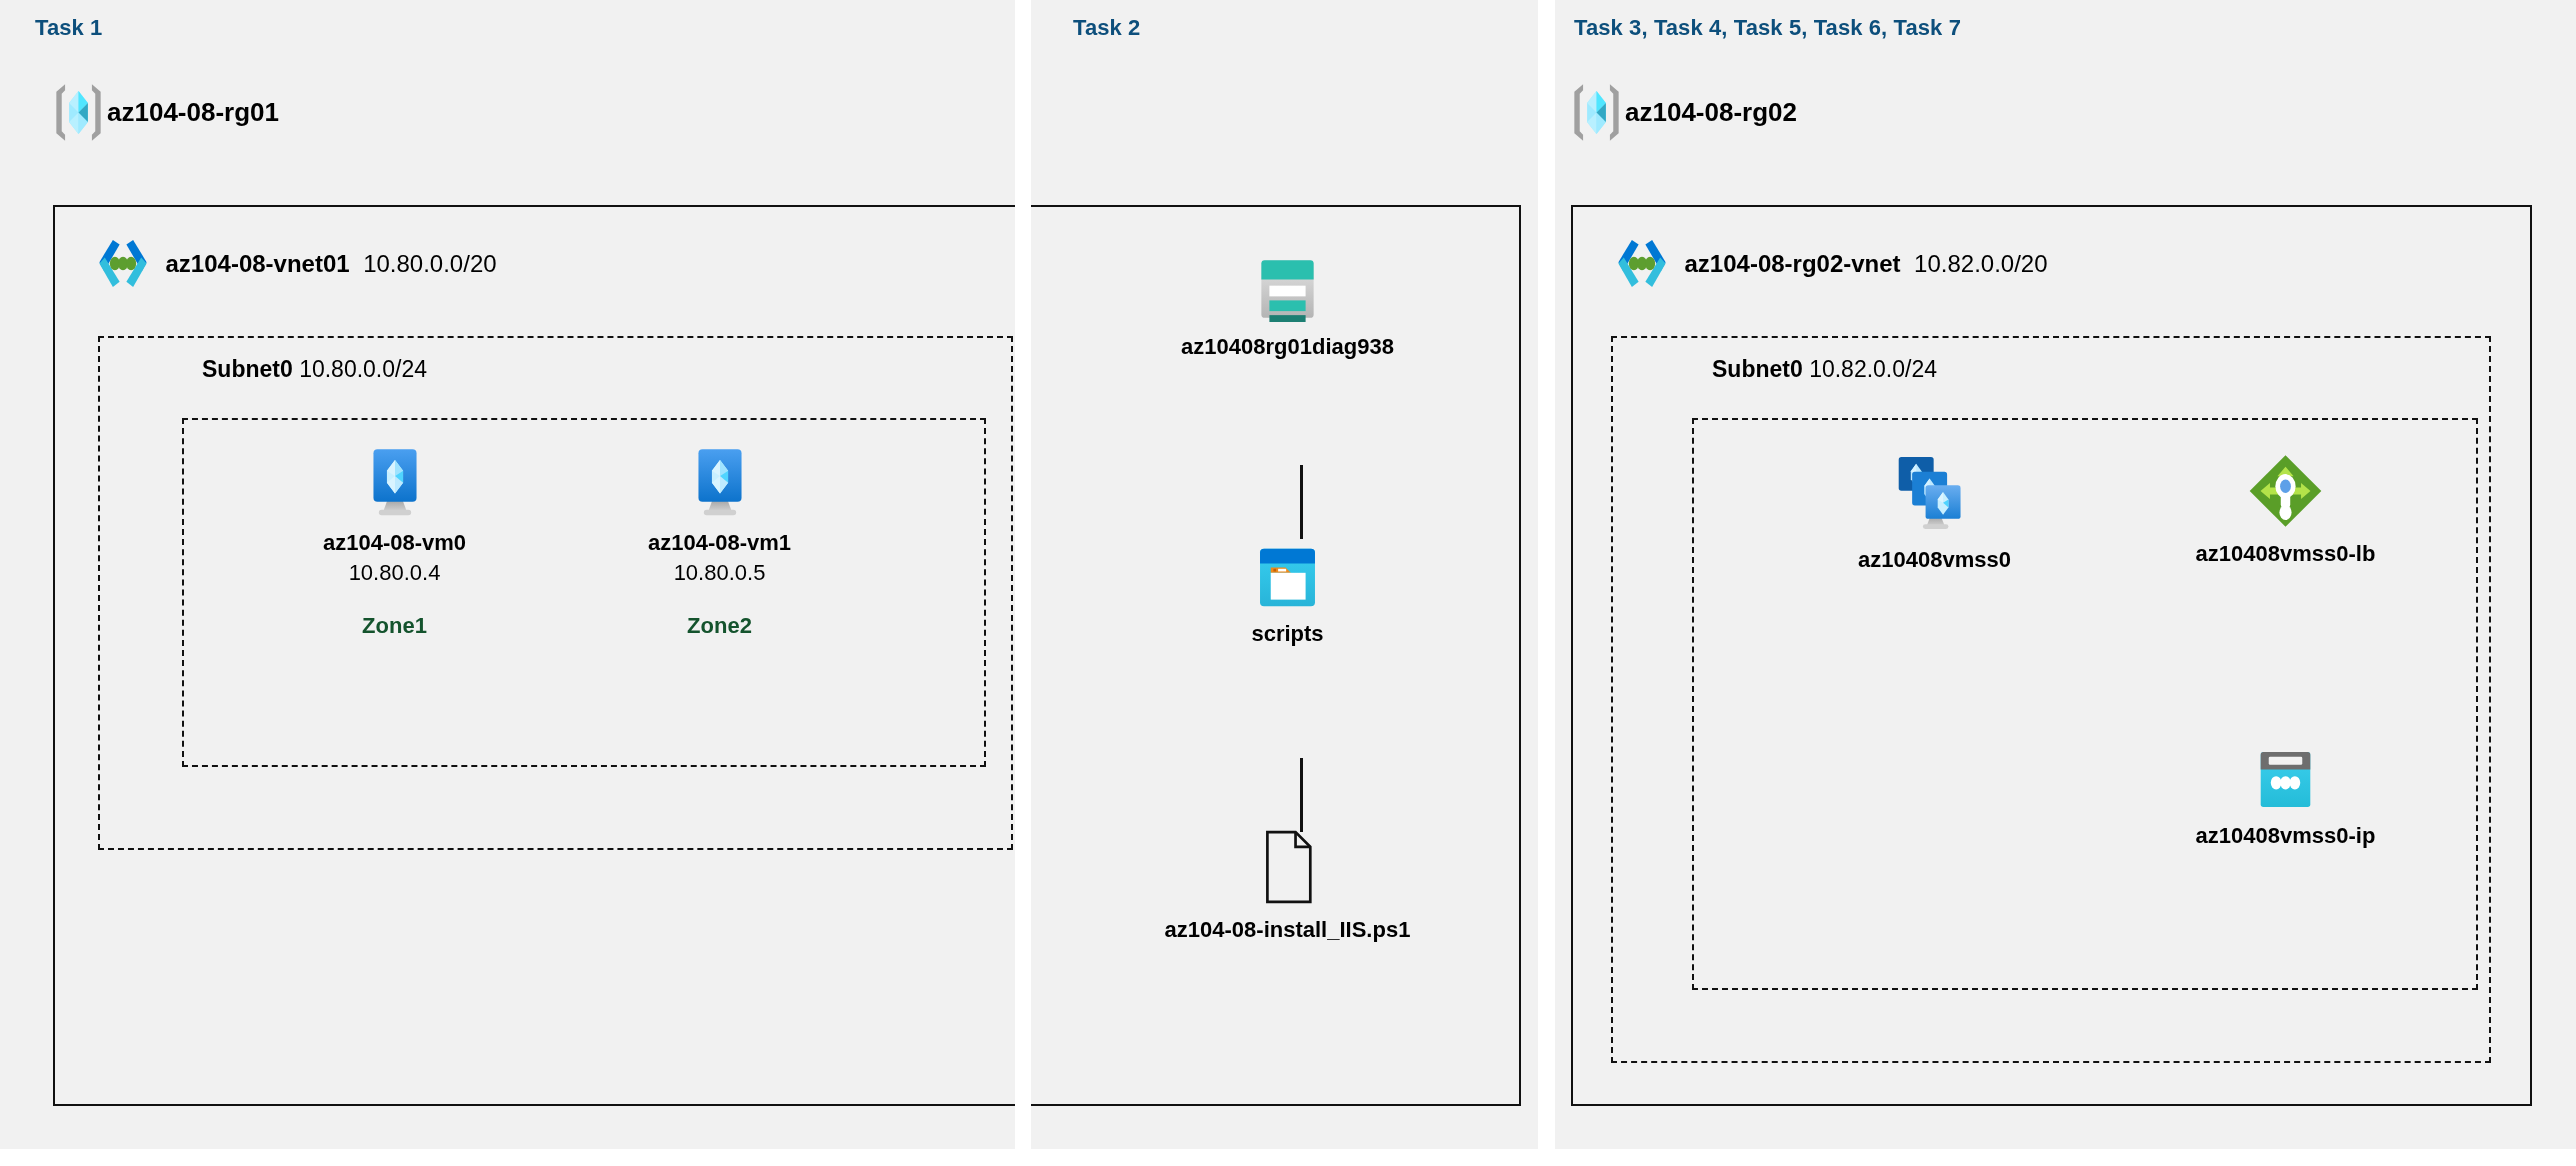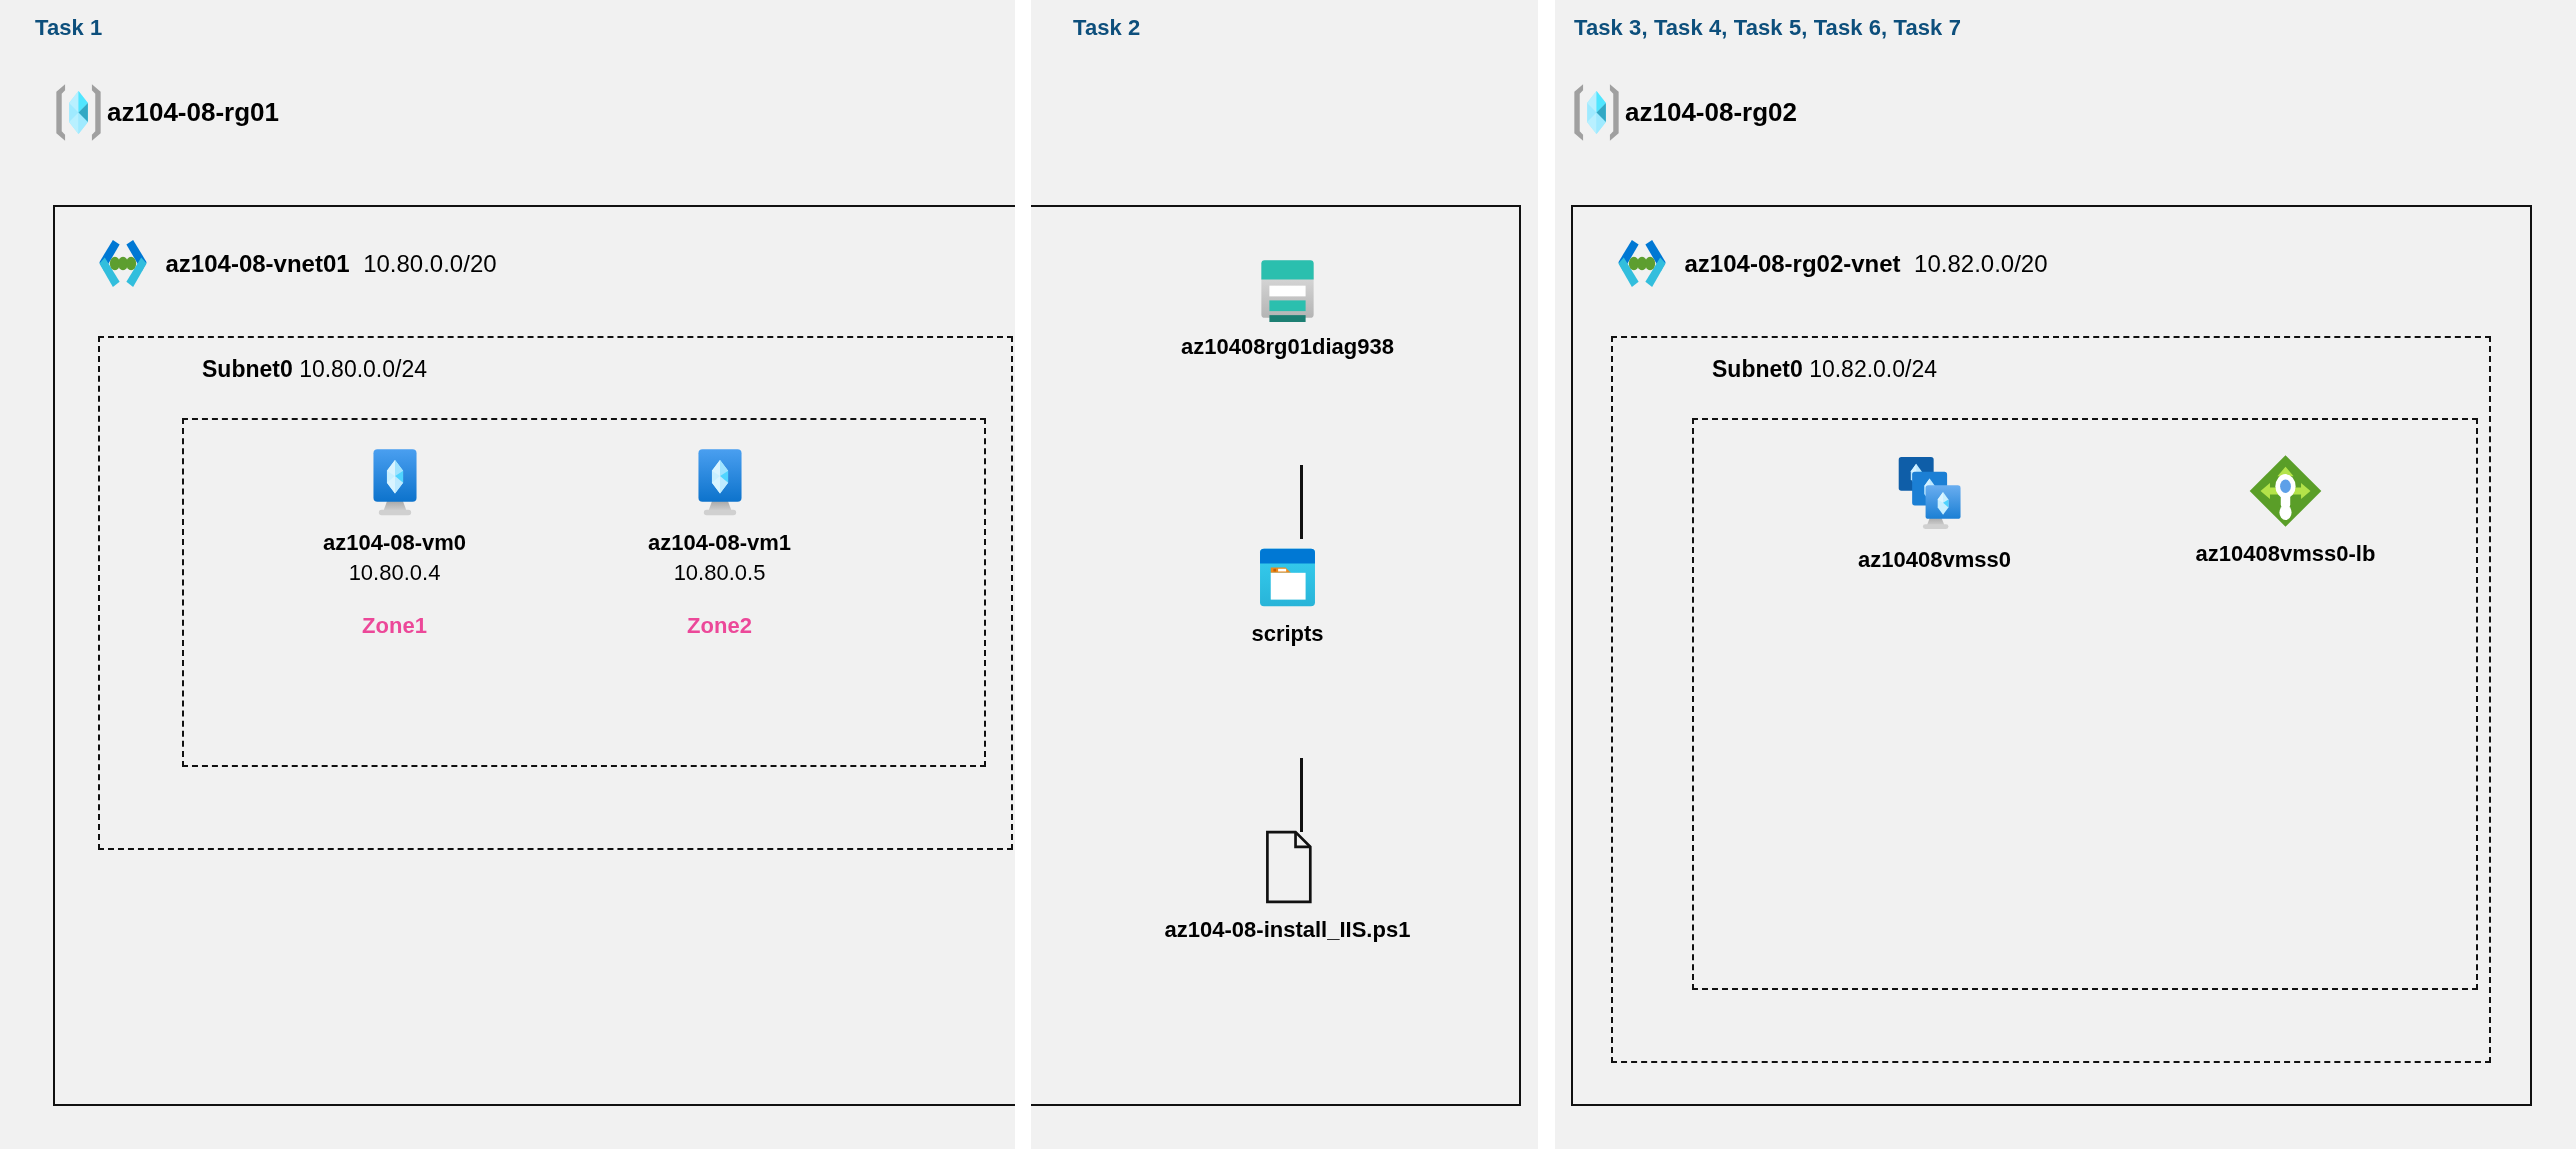--- a/index.html
+++ b/index.html
@@ -46,21 +46,21 @@
   .subnet-head{position:absolute;white-space:nowrap;font-size:23px;}
   #subnet-head-1{left:202px;top:356px;}
   #subnet-head-2{left:1712px;top:356px;}
   .subnet-name{font-weight:bold;color:#000;}
   .subnet-cidr{font-weight:normal;color:#000;}
 
   
   .node{position:absolute;display:flex;flex-direction:column;align-items:center;width:283px;}
   .node-title{font-size:22px;font-weight:bold;color:#000;white-space:nowrap;margin-top:12px;text-align:center;}
   .node-sub{font-size:22px;font-weight:normal;color:#000;white-space:nowrap;margin-top:4px;text-align:center;}
-  .node-zone{font-size:22px;font-weight:bold;color:#ec4899;white-space:nowrap;margin-top:27px;text-align:center;}
+  .node-zone{font-size:22px;font-weight:bold;color:#14532d;white-space:nowrap;margin-top:27px;text-align:center;}
 
   #node-vm0{left:253px;top:445px;}
   #node-vm1{left:578px;top:445px;}
 
   #node-storage{left:1119px;top:256px;width:337px;}
   #node-scripts{left:1119px;top:546px;width:337px;}
   #node-ps1{left:1119px;top:829px;width:337px;}
 
   .connector{position:absolute;width:2.7px;background:#111;}
   #connector-1{left:1300px;top:465px;height:74px;}
@@ -328,15 +328,34 @@
         <path d="M50 46 h14 v30 a7 7 0 0 1 -14 0 Z" fill="#ffffff"></path>
         <ellipse cx="57" cy="49" rx="15" ry="18" fill="#ffffff"></ellipse>
         <ellipse cx="57" cy="88" rx="9" ry="11" fill="#ffffff"></ellipse>
         <ellipse cx="57" cy="49" rx="8" ry="10" fill="#5ea0e8"></ellipse>
       </svg>
     </span>
     <span class="node-title">az10408vmss0-lb</span>
   </div>
 
 
+  <div class="node" id="node-ip">
+    <span>
+      <svg class="icon" width="63" height="63" viewBox="0 0 94 94">
+        <defs>
+            <linearGradient id="ipg" x1="0" y1="0" x2="0" y2="1">
+          <stop offset="0" stop-color="#3ccfee"></stop>
+              <stop offset="1" stop-color="#24bcd8"></stop>
+            </linearGradient>
+          </defs>
+        <rect x="10" y="6" width="74" height="82" rx="4" fill="url(#ipg)"></rect>
+        <path d="M10 10 a4 4 0 0 1 4 -4 h66 a4 4 0 0 1 4 4 v22 h-74 Z" fill="#6e6e6e"></path>
+        <rect x="22" y="13" width="50" height="12" rx="2" fill="#f2f2f2"></rect>
+        <ellipse cx="33" cy="52" rx="8" ry="10" fill="#ffffff"></ellipse>
+        <ellipse cx="47" cy="52" rx="8" ry="10" fill="#ffffff"></ellipse>
+        <ellipse cx="61" cy="52" rx="8" ry="10" fill="#ffffff"></ellipse>
+      </svg>
+    </span>
+    <span class="node-title">az10408vmss0-ip</span>
+  </div>
 
 </div>
 
 
 </body></html>

